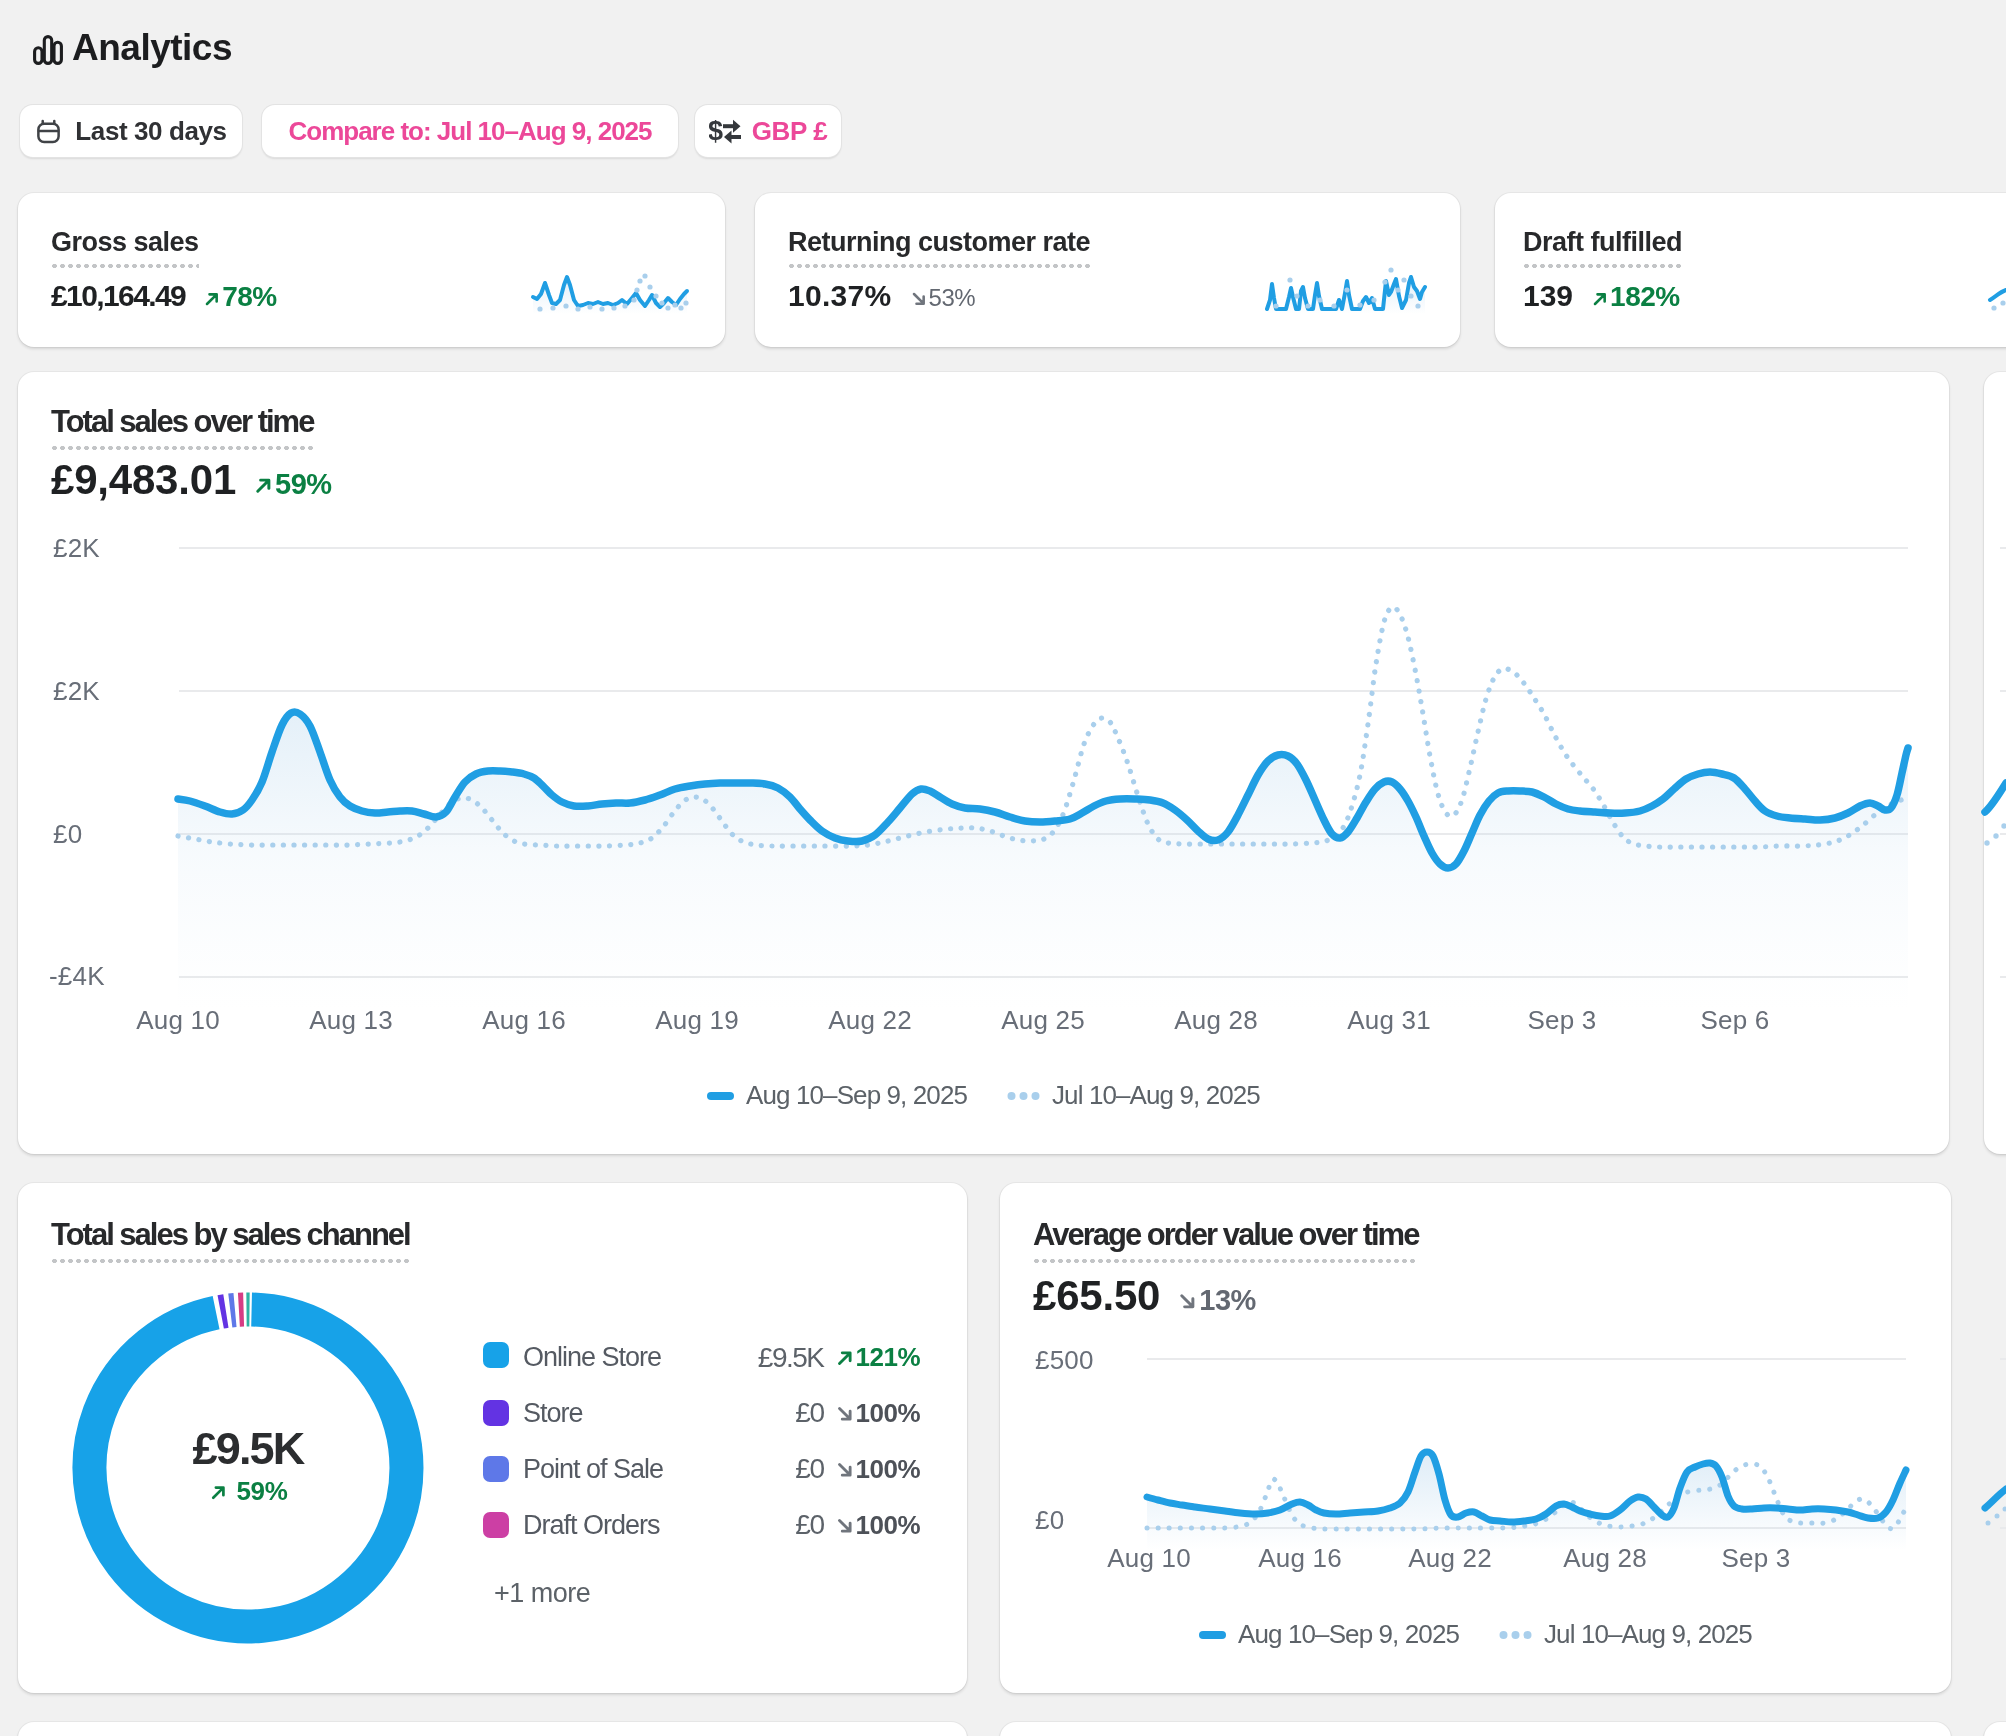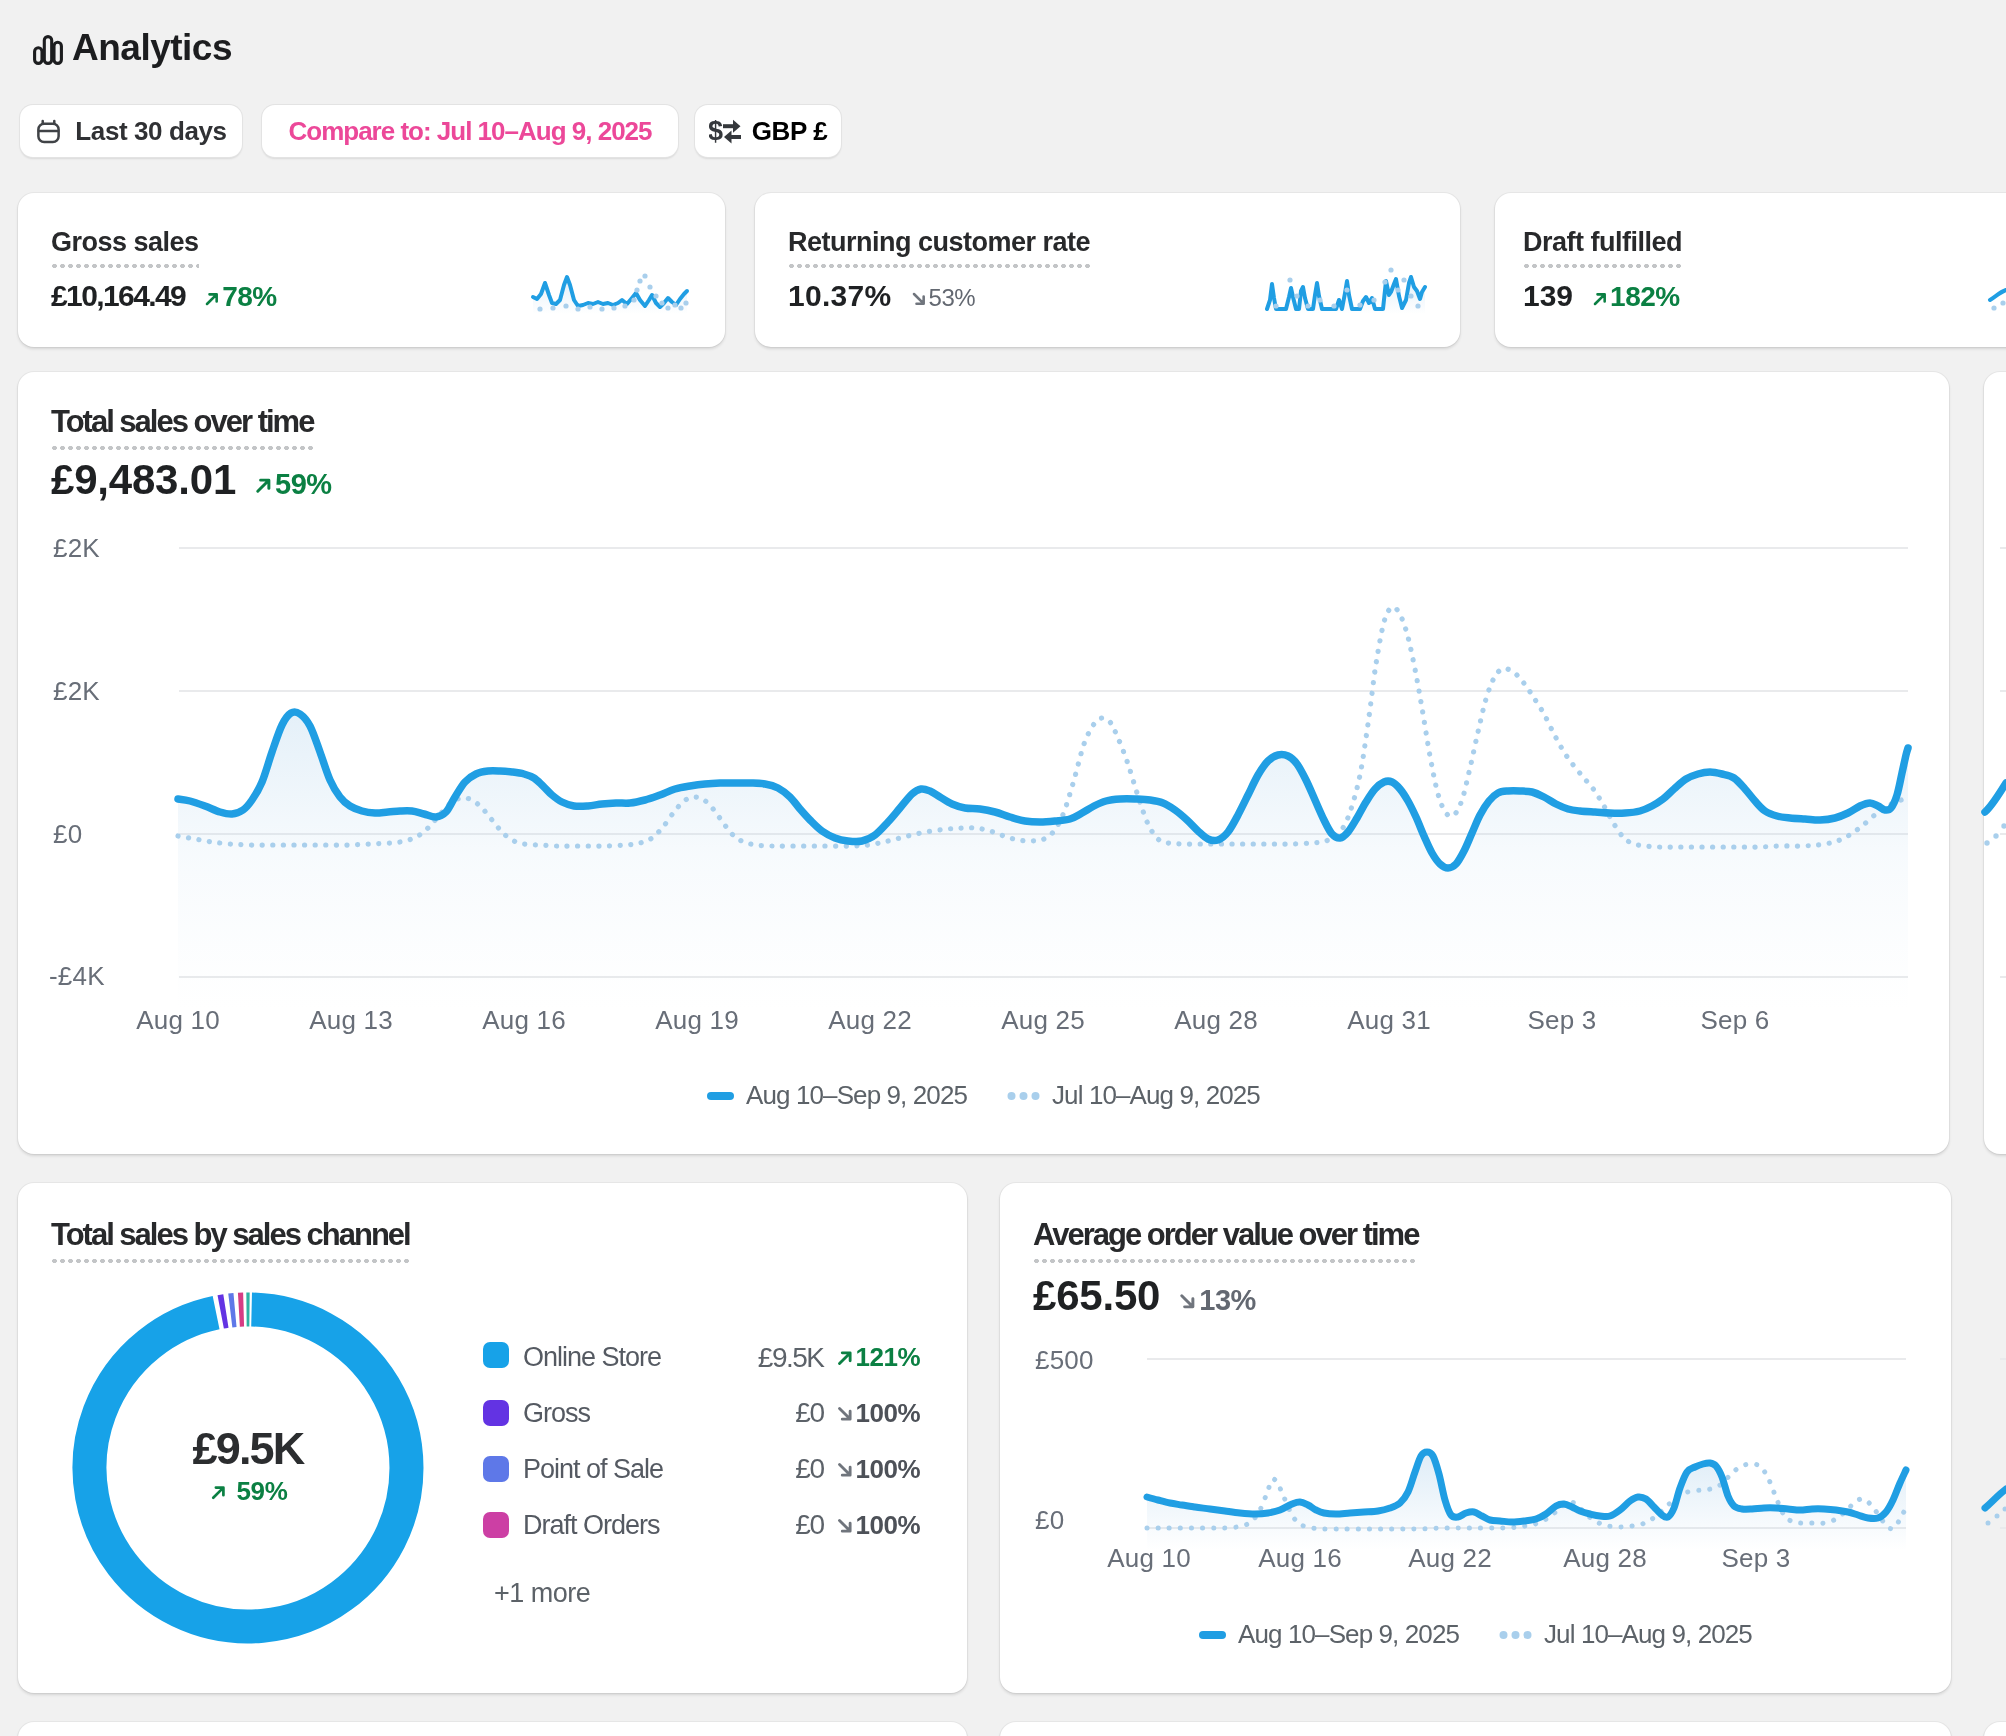--- a/index.html
+++ b/index.html
@@ -37,21 +37,21 @@
 <div class="abs" style="left:695px;top:105px;height:52px;width:146px;background:#fff;border-radius:13px;box-shadow:0 0 0 1px #e3e3e3,0 2px 2px rgba(0,0,0,.1);display:flex;align-items:center;justify-content:center;gap:10px">
 <svg width="33" height="30" viewBox="0 0 33 30">
       <text x="-1" y="24" font-size="27" font-weight="700" fill="#35383c" font-family="Liberation Sans,sans-serif">$</text>
 <g fill="#35383c">
 <rect x="14" y="8.2" width="11" height="4"></rect>
 <polygon points="24,3.7 31.5,10.2 24,16.7"></polygon>
 <rect x="20.5" y="19" width="11.5" height="4"></rect>
 <polygon points="22.5,14.5 15,21 22.5,27.5"></polygon>
 </g>
     </svg>
-<span style="font-size:26px;font-weight:700;color:#000000;letter-spacing:-.4px">GBP £</span>
+<span style="font-size:26px;font-weight:700;color:#ec4899;letter-spacing:-.4px">GBP £</span>
 </div>
 
 <div class="card" style="left:18px;top:193px;width:707px;height:154px"></div>
 <div class="card" style="left:755px;top:193px;width:705px;height:154px"></div>
 <div class="card" style="left:1495px;top:193px;width:705px;height:154px"></div>
 
 <div class="abs" style="left:51px;top:227px"><span class="ttl dotted">Gross sales</span></div>
 <div class="abs" style="left:51px;top:279px;font-size:30px;font-weight:700;color:#1f2123;letter-spacing:-1.6px">£10,164.49<span style="display:inline-block;width:17px"></span><svg width="20" height="20" viewBox="0 0 24 24" style="vertical-align:-3px">
       <path d="M6 18 L17 7 M9 6.4 H17.6 V15" fill="none" stroke="#0b8043" stroke-width="3.1" stroke-linecap="round" stroke-linejoin="round"></path>
     </svg><span class="green" style="font-size:28px;font-weight:700;letter-spacing:-.5px">78%</span></div>
@@ -123,21 +123,21 @@
 <span style="flex:1"></span>
 <span style="font-size:28px;color:#5c6269;letter-spacing:-1.5px">£9.5K</span>
 <span style="margin-left:10px;text-align:right;font-size:26px;font-weight:700;color:#0b8043;white-space:nowrap;letter-spacing:-.5px"><svg width="22" height="22" viewBox="0 0 24 24" style="vertical-align:-3px">
         <path d="M6 18 L17 7 M9 6.4 H17.6 V15" fill="none" stroke="#0b8043" stroke-width="3.1" stroke-linecap="round" stroke-linejoin="round"></path>
       </svg>121%</span>
 </div>
 <div class="abs" style="left:483px;top:1398px;width:437px;height:30px;display:flex;align-items:center">
 <svg width="26" height="26" style="flex:none">
       <rect x="0" y="0" width="26" height="26" rx="7" fill="#6333e3"></rect>
     </svg>
-<span style="font-size:27px;color:#555a62;margin-left:14px;letter-spacing:-1px">Gross</span>
+<span style="font-size:27px;color:#555a62;margin-left:14px;letter-spacing:-1px">Store</span>
 <span style="flex:1"></span>
 <span style="font-size:28px;color:#5c6269;letter-spacing:-1.5px">£0</span>
 <span style="margin-left:10px;text-align:right;font-size:26px;font-weight:700;color:#4d5158;white-space:nowrap;letter-spacing:-.5px"><svg width="22" height="22" viewBox="0 0 24 24" style="vertical-align:-3px">
         <path d="M6 6 L17 17 M17.6 9 V17.6 H9" fill="none" stroke="#70757d" stroke-width="3.1" stroke-linecap="round" stroke-linejoin="round"></path>
       </svg>100%</span>
 </div>
 <div class="abs" style="left:483px;top:1454px;width:437px;height:30px;display:flex;align-items:center">
 <svg width="26" height="26" style="flex:none">
       <rect x="0" y="0" width="26" height="26" rx="7" fill="#5e78e8"></rect>
     </svg>

